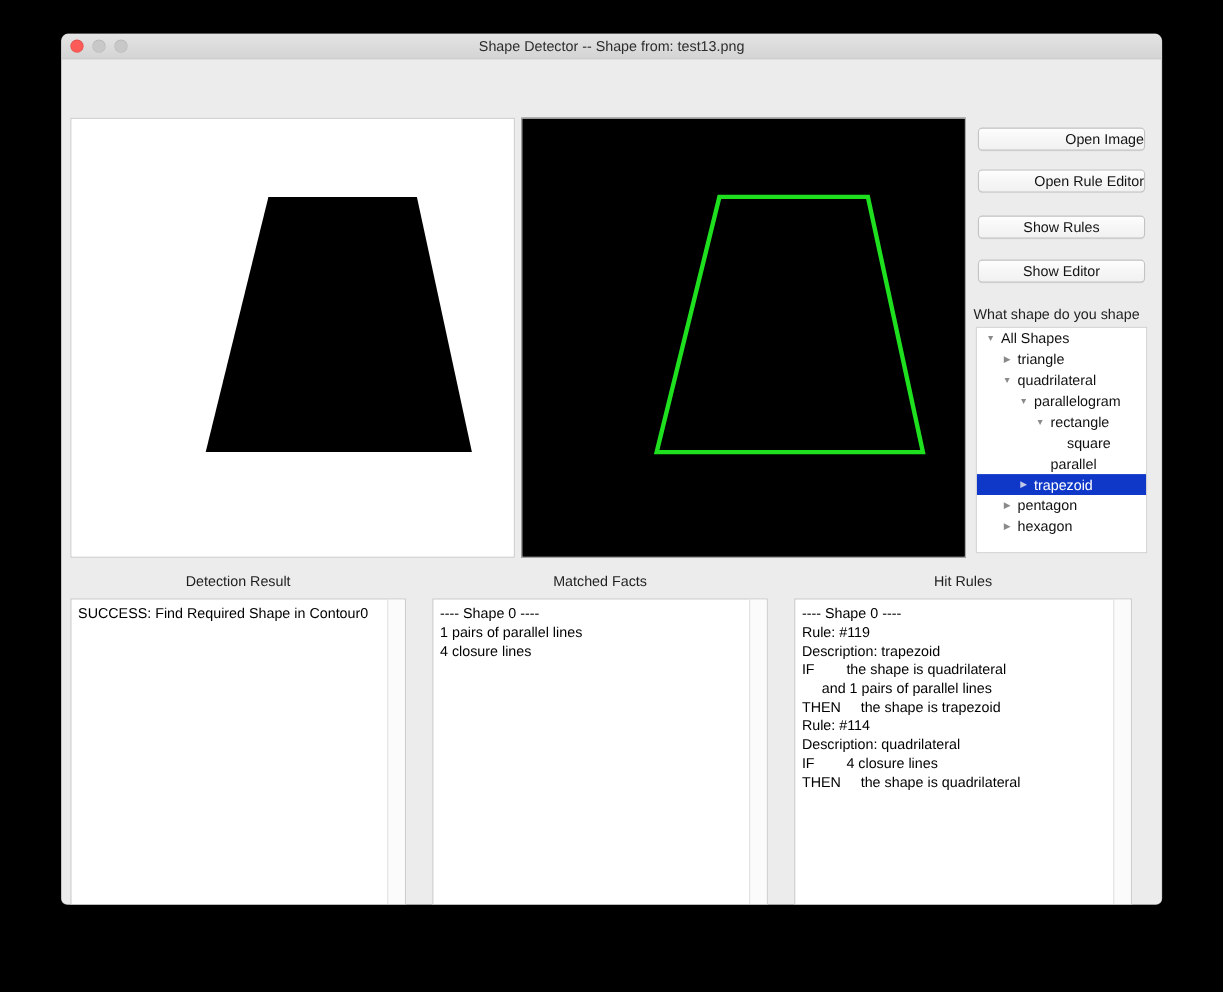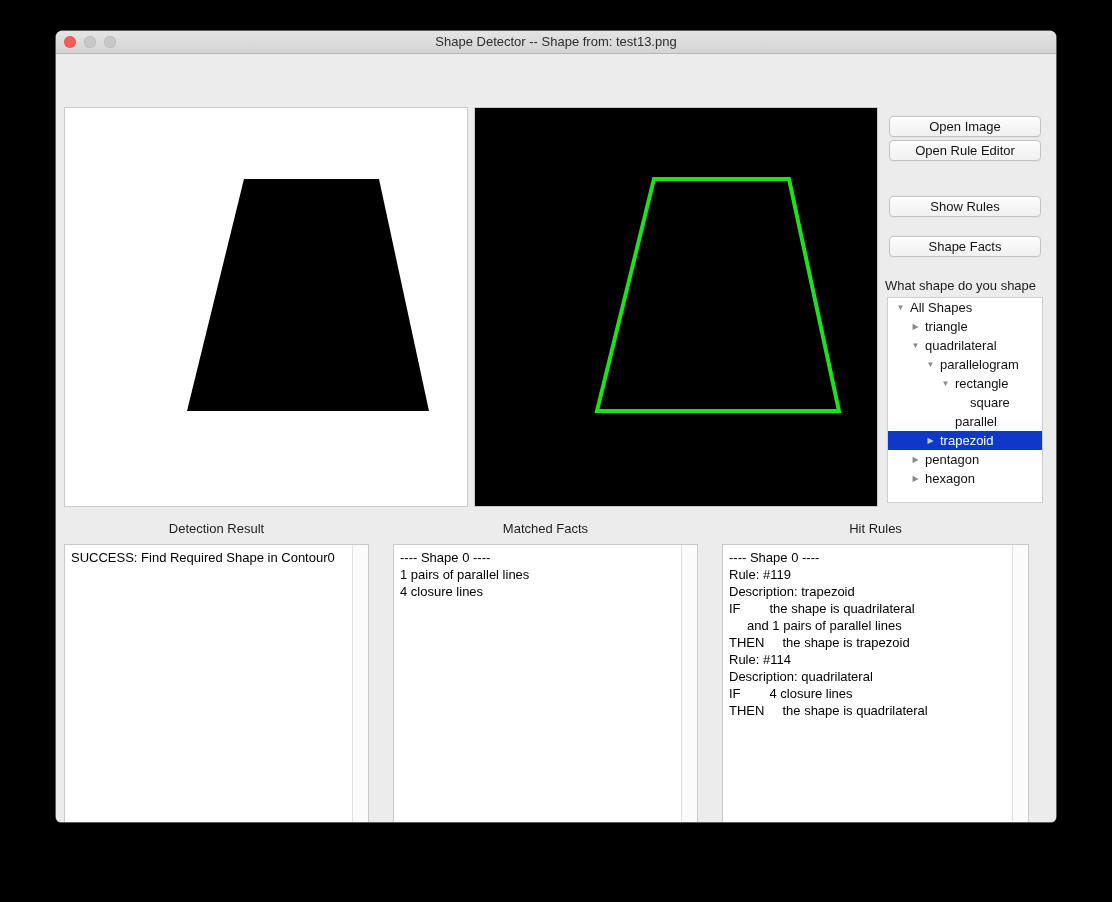--- a/index.html
+++ b/index.html
@@ -96,22 +96,22 @@
     box-sizing: border-box;
     font-size: 13px;
     color: #141414;
     line-height: 19px;
     text-align: center;
     font-family: "Liberation Sans", sans-serif;
     box-shadow: 0 0.5px 0.5px rgba(0,0,0,.07);
     padding: 0;
     white-space: nowrap;
   }
-  #btn-open-image  { top: 62px; }
-  #btn-rule-editor { top: 86px; }
+  #btn-open-image  { top: 62px; text-align: right; }
+  #btn-rule-editor { top: 100px; text-align: right; }
   #btn-show-rules  { top: 142px; }
   #btn-show-facts  { top: 182px; }
 
   
   #tree-label {
     left: 829px;
     top: 224px;
     width: 160px;
     text-align: left;
   }
@@ -219,21 +219,21 @@
     <div class="img-pane" id="detect-pane">
       <svg viewBox="0 0 402 398" preserveAspectRatio="none">
         <rect x="0" y="0" width="402" height="398" fill="#000000"></rect>
         <polygon id="det-poly" fill="none" stroke="#1ee01e" stroke-width="4" stroke-linejoin="miter" points="179,71 314,71 364,303 122,303"></polygon>
       </svg>
     </div>
 
     <button class="btn" id="btn-open-image">Open Image</button>
     <button class="btn" id="btn-rule-editor">Open Rule Editor</button>
     <button class="btn" id="btn-show-rules">Show Rules</button>
-    <button class="btn" id="btn-show-facts">Shape Facts</button>
+    <button class="btn" id="btn-show-facts">Show Editor</button>
 
     <div class="panel-label" id="tree-label">What shape do you shape</div>
     <div id="tree-panel">
         <div class="tree-row">
           <span style="display: inline-block; width: 6px; min-width: 6px;"></span>
           <span class="tw">▼</span>
           <span class="tree-label-txt">All Shapes</span>
         </div>
         <div class="tree-row">
           <span style="display: inline-block; width: 21px; min-width: 21px;"></span>

